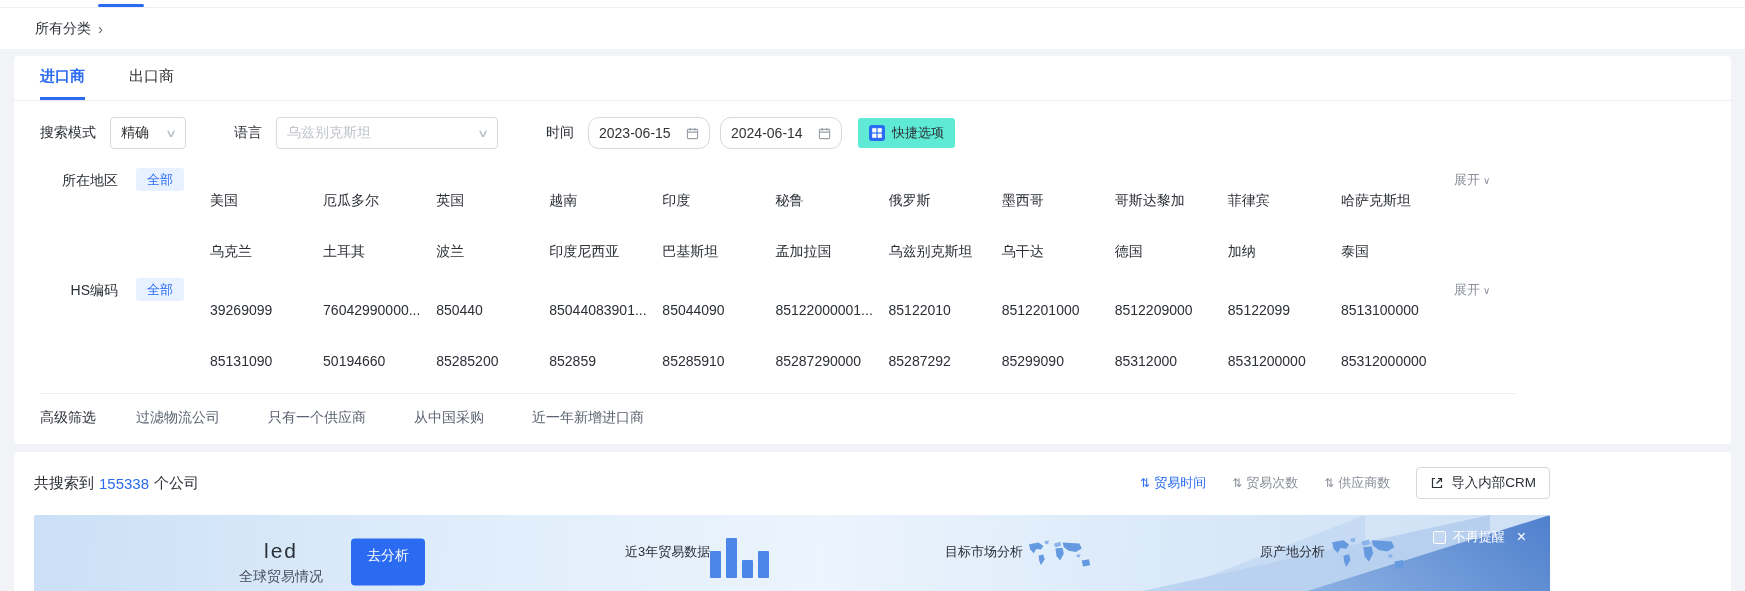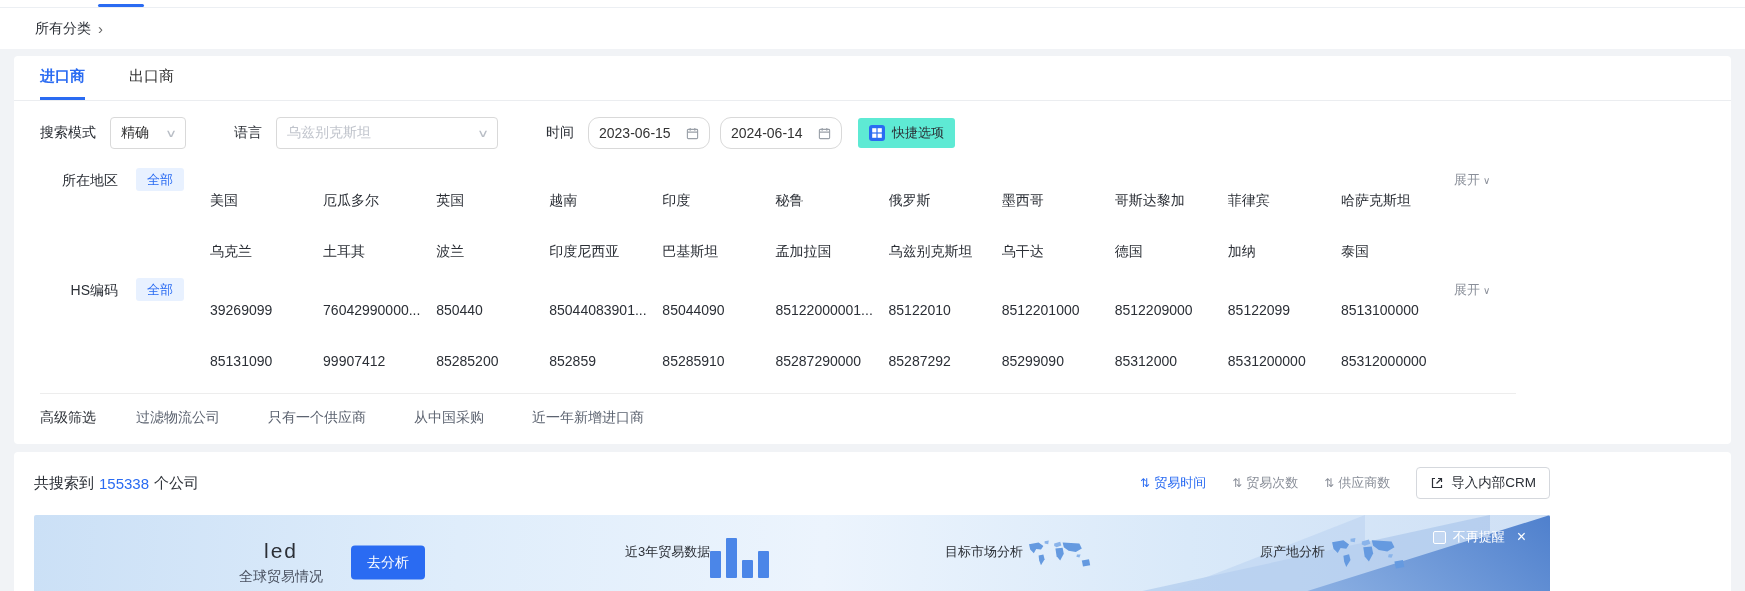--- a/index.html
+++ b/index.html
@@ -71,21 +71,21 @@
   .crm-btn { margin-left:26px; display:flex; align-items:center; gap:7px; border:1px solid #d5d8dd; border-radius:4px; padding:6px 13px; font-size:13.5px; color:#2b2f36; background:#fff; cursor:pointer; white-space:nowrap; }
 
   
   .banner { position:relative; margin-top:16px; height:94px; width:1516px; border-radius:2px; overflow:hidden;
     background:linear-gradient(93deg,#cbe0f6 0%,#dfedfb 28%,#ecf4fd 52%,#d9e9f9 76%,#cfe0f5 100%); }
   .deco { position:absolute; top:0; height:94px; z-index:1; }
   .deco-c { right:60px; width:430px; background:#7fa8e0; opacity:.32; clip-path:polygon(100% 0,100% 100%,0 100%); }
   .deco-b { right:185px; width:240px; background:#b9d2f0; opacity:.55; clip-path:polygon(100% 0,100% 100%,0 100%); }
   .deco-a { right:0; width:300px; background:linear-gradient(40deg,#9bbce8,#4f80cd); clip-path:polygon(100% 0,100% 100%,0 100%); }
 
-  .banner-left { position:absolute; left:205px; top:50%; transform:translateY(-50%); display:flex; align-items:center; gap:28px; z-index:2; }
+  .banner-left { position:absolute; left:205px; top:50%; transform:translateY(-50%); display:flex; gap:28px; z-index:2; }
   .kw-block { text-align:center; }
   .kw { font-size:21px; color:#2b2f36; letter-spacing:2px; }
   .kw-sub { font-size:14px; color:#4a5160; margin-top:5px; }
   .analyze-btn { background:#2a6bf2; color:#fff; font-size:14px; padding:8px 16px; border-radius:4px; cursor:pointer; white-space:nowrap; }
 
   .feature { position:absolute; top:11px; display:flex; align-items:center; width:150px; z-index:2; }
   .f1 { left:591px; } .f2 { left:911px; } .f3 { left:1226px; }
   .feature-label { font-size:13px; color:#2b2f36; white-space:nowrap; }
   .bars { display:flex; align-items:flex-end; gap:5px; height:42px; margin-top:10px; }
   .bars div { width:11px; border-radius:1px; background:#4b86e8; }
@@ -225,21 +225,21 @@
             <span>85044090</span>
             <span>85122000001...</span>
             <span>85122010</span>
             <span>8512201000</span>
             <span>8512209000</span>
             <span>85122099</span>
             <span>8513100000</span>
           </div>
         <div class="items-grid second">
             <span>85131090</span>
-            <span>99907412</span>
+            <span>50194660</span>
             <span>85285200</span>
             <span>852859</span>
             <span>85285910</span>
             <span>85287290000</span>
             <span>85287292</span>
             <span>85299090</span>
             <span>85312000</span>
             <span>8531200000</span>
             <span>85312000000</span>
           </div>

